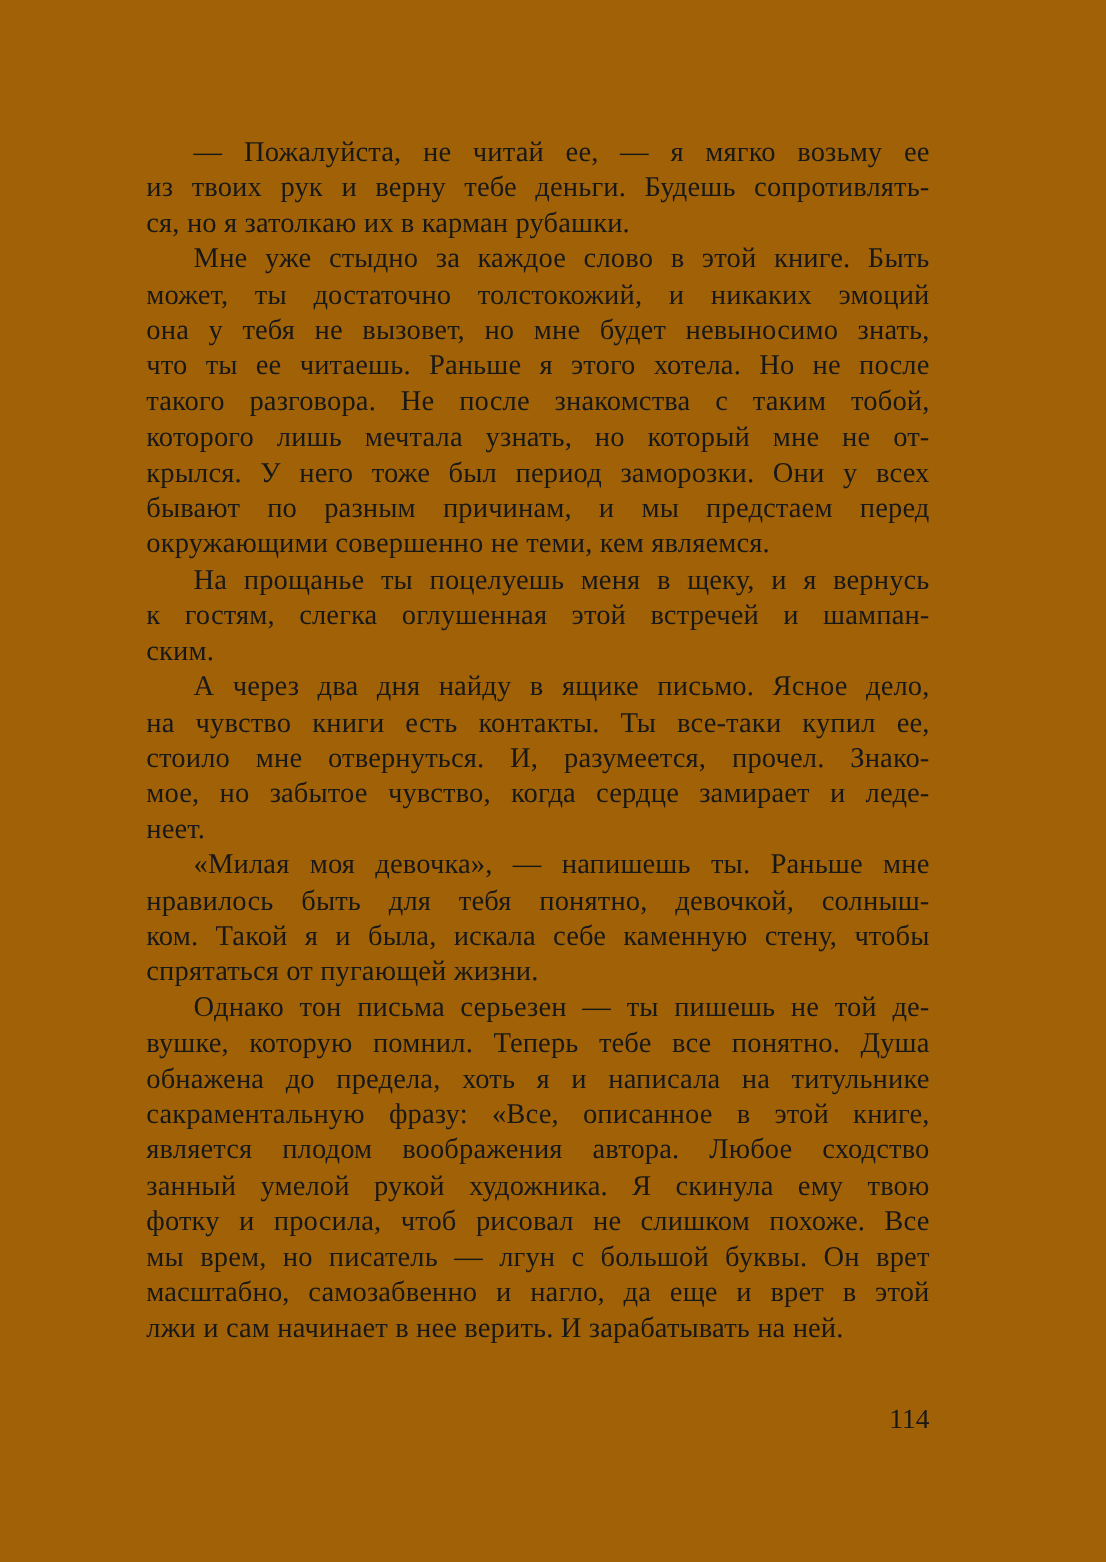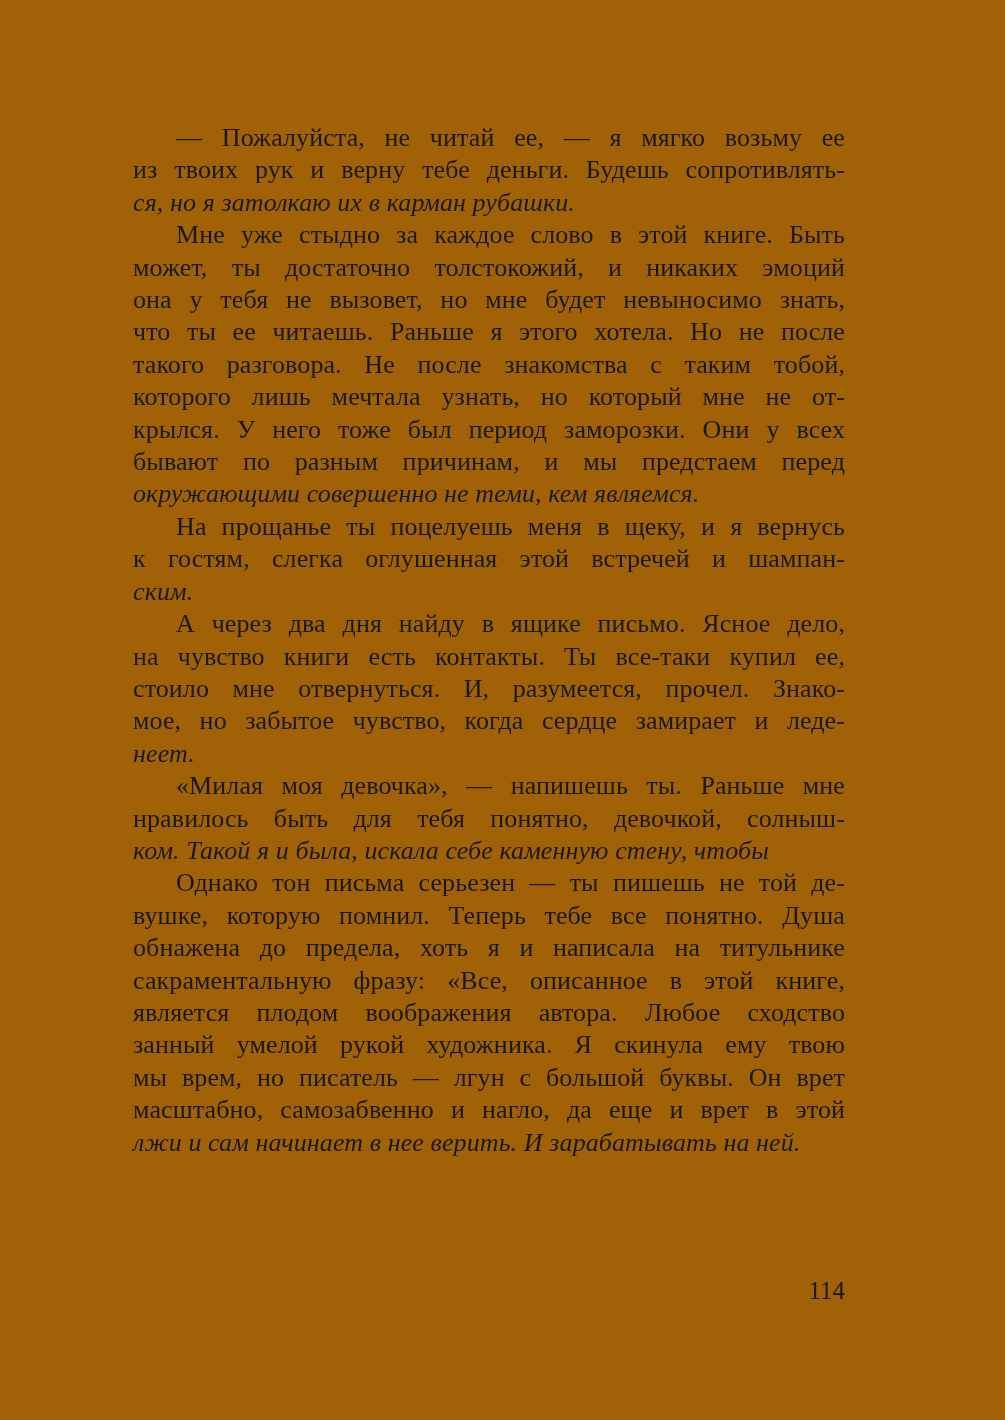--- a/index.html
+++ b/index.html
@@ -33,21 +33,20 @@
     margin: 0;
   }
   .para .line {
     text-align: justify;
     text-align-last: justify;
     white-space: normal;
   }
   .para .line:last-child {
     text-align: left;
     text-align-last: left;
-    font-style: italic;
   }
   .para .line:first-child {
     text-indent: 43px;
   }
   .page-footer {
     position: absolute;
     left: 133px;
     top: 1276px;
     width: 712px;
     text-align: right;
@@ -88,28 +87,30 @@
         <div class="line">А через два дня найду в ящике письмо. Ясное дело,</div>
         <div class="line">на чувство книги есть контакты. Ты все-таки купил ее,</div>
         <div class="line">стоило мне отвернуться. И, разумеется, прочел. Знако-</div>
         <div class="line">мое, но забытое чувство, когда сердце замирает и леде-</div>
         <div class="line">неет.</div>
       </div>
       <div class="para">
         <div class="line">«Милая моя девочка», — напишешь ты. Раньше мне</div>
         <div class="line">нравилось быть для тебя понятно, девочкой, солныш-</div>
         <div class="line">ком. Такой я и была, искала себе каменную стену, чтобы</div>
+        <div class="line">спрятаться от пугающей жизни.</div>
       </div>
       <div class="para">
         <div class="line">Однако тон письма серьезен — ты пишешь не той де-</div>
         <div class="line">вушке, которую помнил. Теперь тебе все понятно. Душа</div>
         <div class="line">обнажена до предела, хоть я и написала на титульнике</div>
         <div class="line">сакраментальную фразу: «Все, описанное в этой книге,</div>
         <div class="line">является плодом воображения автора. Любое сходство</div>
         <div class="line">занный умелой рукой художника. Я скинула ему твою</div>
+        <div class="line">фотку и просила, чтоб рисовал не слишком похоже. Все</div>
         <div class="line">мы врем, но писатель — лгун с большой буквы. Он врет</div>
         <div class="line">масштабно, самозабвенно и нагло, да еще и врет в этой</div>
         <div class="line">лжи и сам начинает в нее верить. И зарабатывать на ней.</div>
       </div>
     </section>
   <footer class="page-footer">
     <span class="page-number">114</span>
   </footer>
 </main>
 

